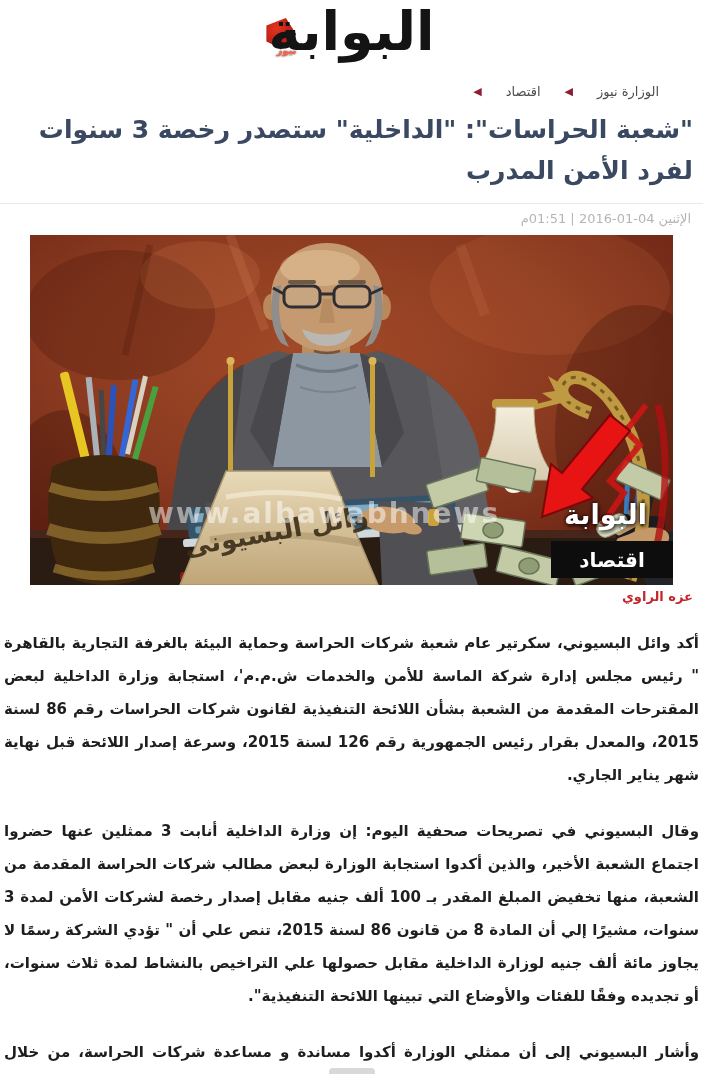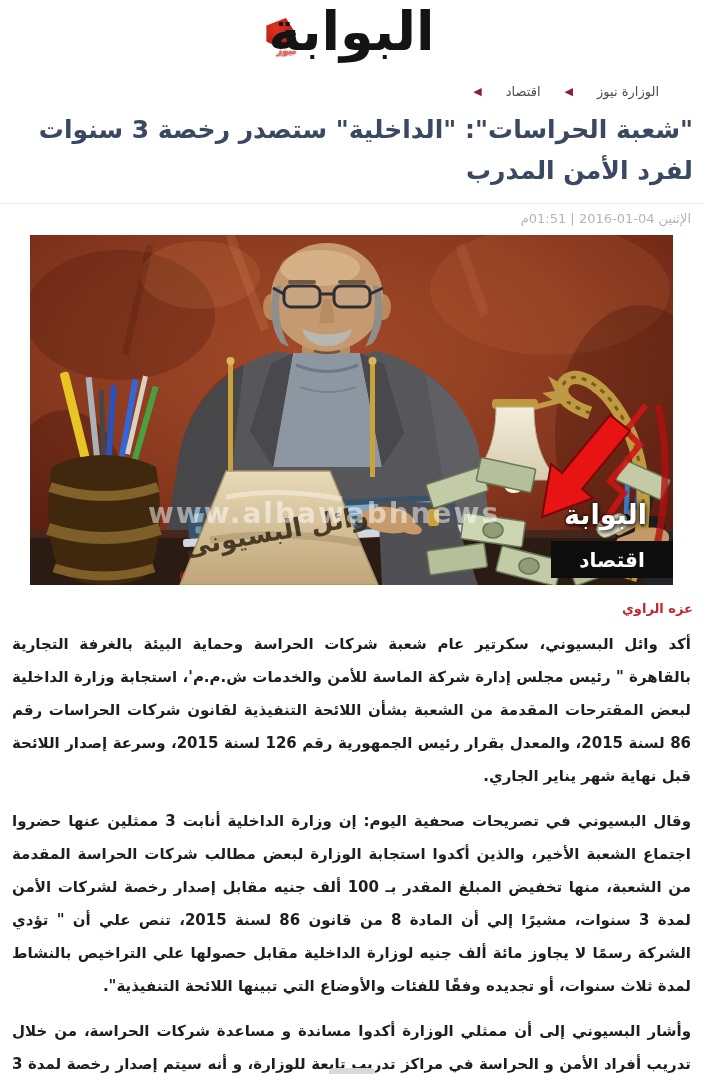--- a/index.html
+++ b/index.html
@@ -49,24 +49,24 @@
     position: absolute; top: 264px; right: 26px; z-index: 5;
     color: #fff; font-size: 27px; font-weight: bold;
     text-shadow: 1px 2px 4px rgba(0,0,0,0.85), -1px -1px 3px rgba(0,0,0,0.6);
   }
   .photo-category-strip {
     position: absolute; top: 306px; right: 0; width: 122px; height: 37px; z-index: 5;
     background: #0d0d0d; color: #fff; font-size: 20px; font-weight: bold;
     display: flex; align-items: center; justify-content: center;
   }
   
-  .byline { text-align: right; color: #c3272b; font-size: 13px; font-weight: bold; padding: 16px 10px 0; }
+  .byline { text-align: right; color: #c3272b; font-size: 13px; font-weight: bold; padding: 4px 10px 0; }
   .body-text p {
     font-size: 15px; font-weight: bold; color: #1e1e1e;
-    line-height: 2.2; text-align: justify; margin: 12px 0; padding: 0 12px;
+    line-height: 2.2; text-align: justify; margin: 23px 0; padding: 0 4px;
   }
   .bottom-stub {
     position: absolute; bottom: -5px; left: 50%; transform: translateX(-50%);
     width: 46px; height: 11px; background: #d9d9d9; border-radius: 4px;
   }
 </style>
 </head>
 <body>
 
 <div class="page">

